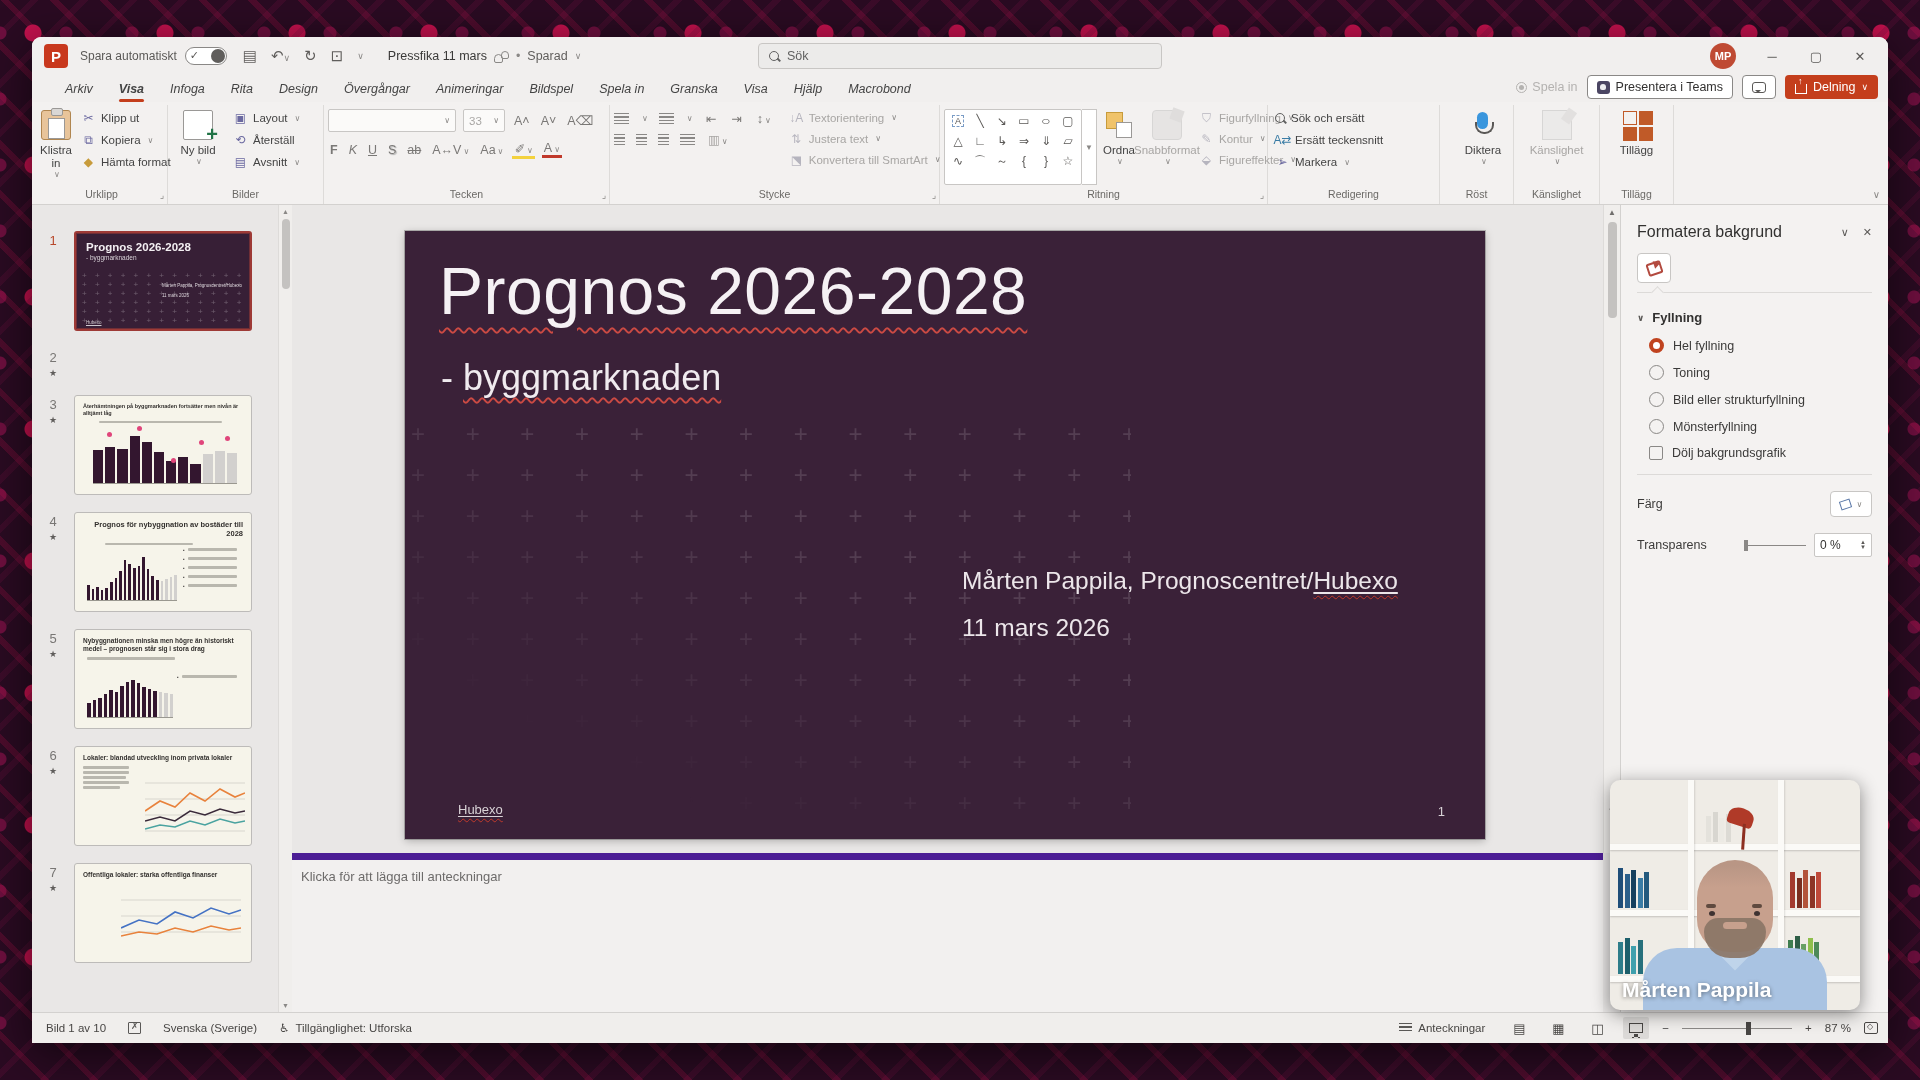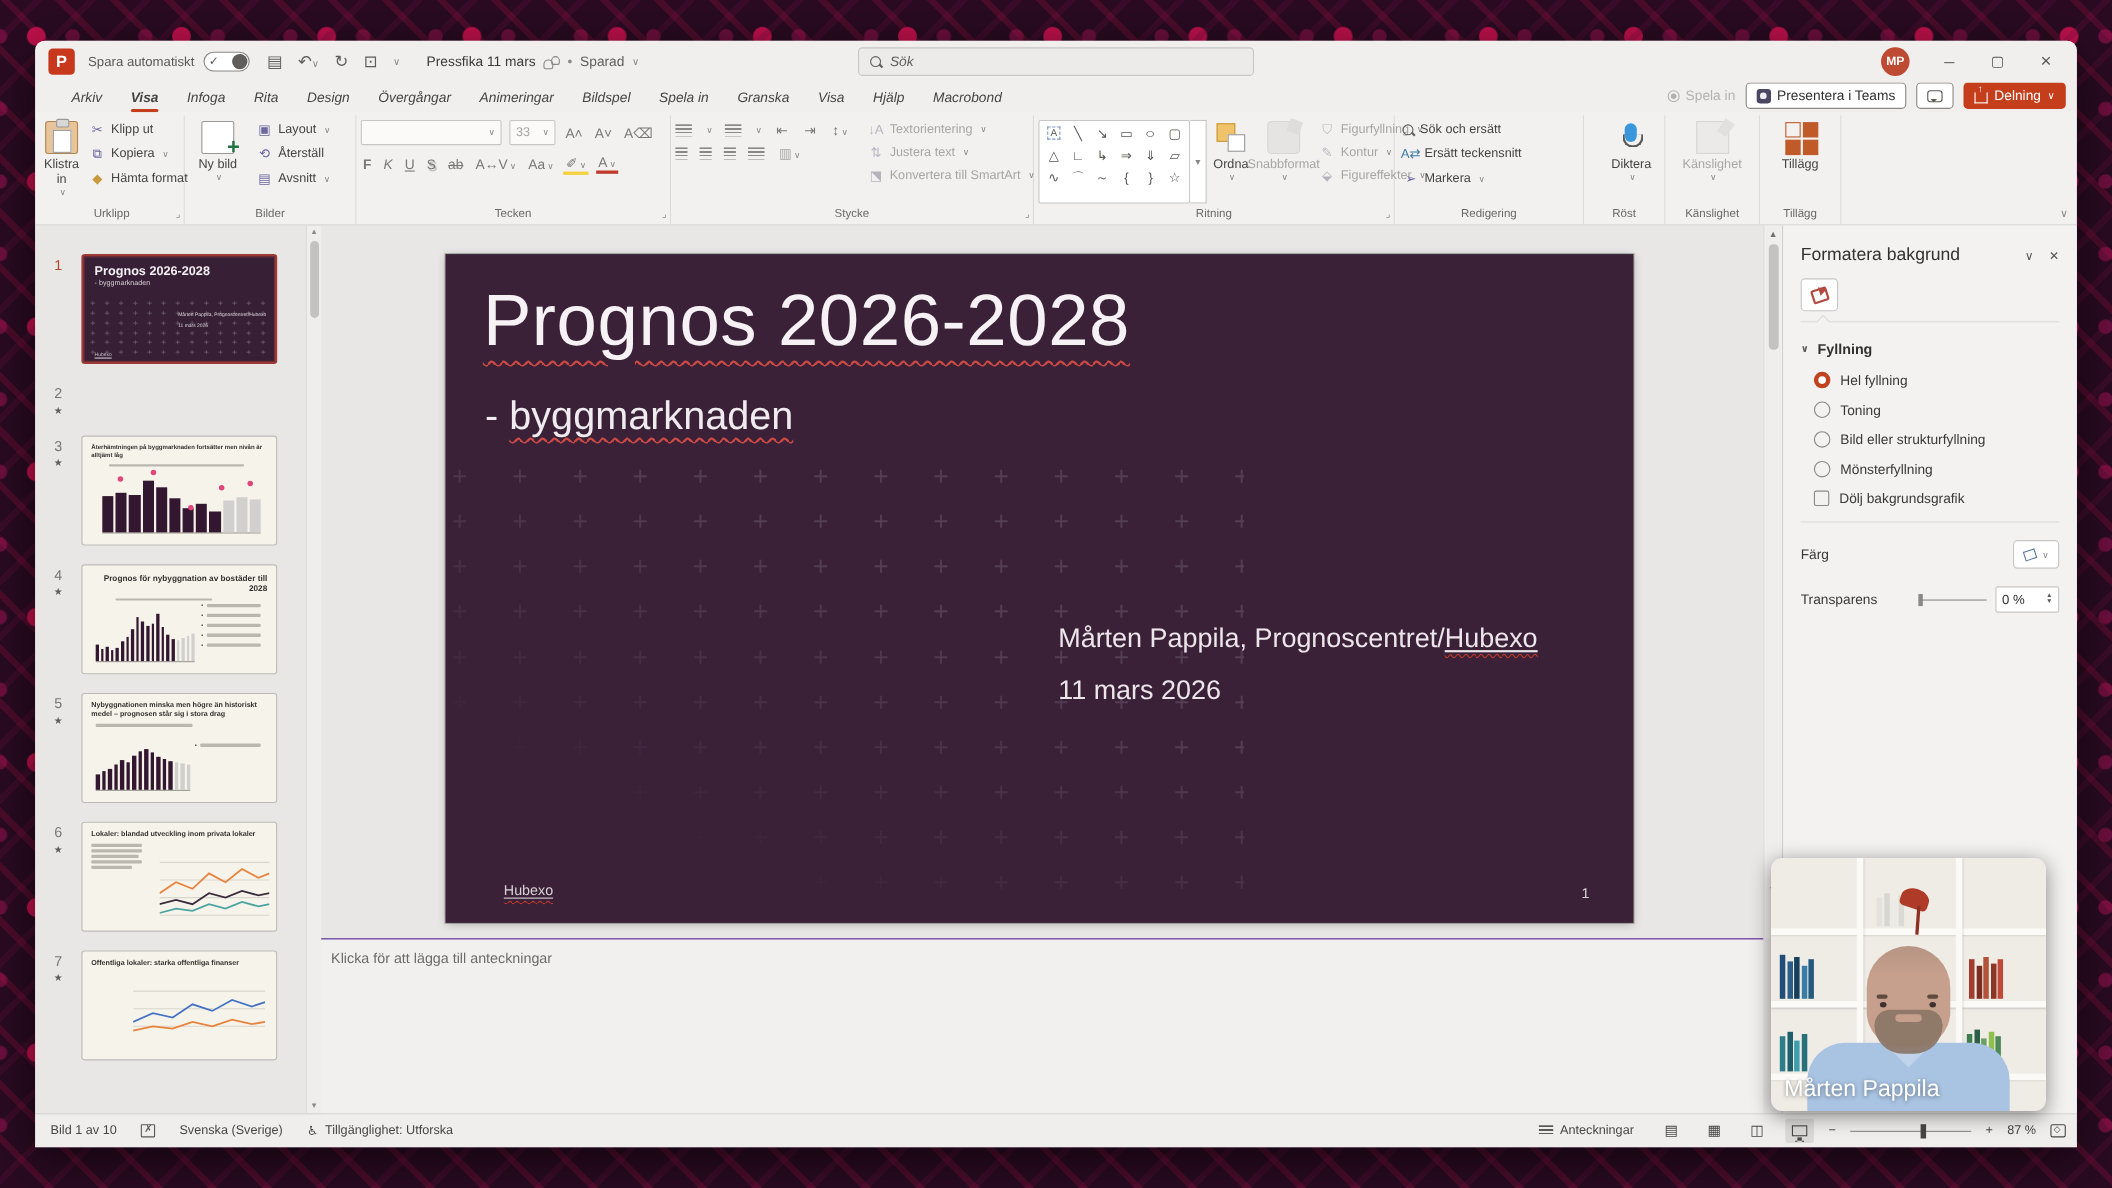--- a/index.html
+++ b/index.html
@@ -31,22 +31,22 @@
   .toggle .chk { position:absolute; left:4px; top:1px; font-size:11px; color:#5a5856; }
   .toggle .knob { position:absolute; right:1px; top:1px; width:14px; height:14px; border-radius:50%; background:#605e5c; }
   .qat { display:flex; align-items:center; gap:14px; margin:0 14px 0 6px; color:#605e5c; font-size:15px; }
   .qat .g { cursor:default; }
   .cv { font-size:9px; color:#8a8886; }
   .doc { display:flex; align-items:center; gap:7px; font-size:12.5px; color:#3b3a39; margin-left:10px; }
   .pplico { width:15px; height:11px; position:relative; }
   .pplico::before,.pplico::after { content:""; position:absolute; border:1.3px solid #8a8886; border-radius:50% 50% 2px 2px; }
   .pplico::before { left:0; top:3px; width:7px; height:7px; }
   .pplico::after { left:7px; top:0; width:6px; height:6px; }
-  .searchbox { position:absolute; left:50%; transform:translateX(-50%); top:6px; width:360px; height:26px; background:#ecebea;
-               border:1px solid #c8c6c4; border-radius:4px; display:flex; align-items:center; padding:0 10px; gap:7px; color:#616161; font-size:12.5px;font-style:italic; }
+  .searchbox { position:absolute; left:50%; transform:translateX(-50%); top:6px; width:404px; height:26px; background:#ecebea;
+               border:1px solid #c8c6c4; border-radius:4px; display:flex; align-items:center; padding:0 10px; gap:7px; color:#616161; font-size:12.5px; }
   .mag { width:11px; height:11px; position:relative; flex:0 0 auto; }
   .mag::before { content:""; position:absolute; left:0; top:0; width:8px; height:8px; border:1.5px solid #616161; border-radius:50%; }
   .mag::after { content:""; position:absolute; left:8px; top:8px; width:4px; height:1.5px; background:#616161; transform:rotate(45deg); }
   .tright { margin-left:auto; display:flex; align-items:center; }
   .avatar { width:26px; height:26px; border-radius:50%; background:#bf4a33; color:#fff; font-size:11px; font-weight:bold; display:flex; align-items:center; justify-content:center; margin-right:14px; }
   .wbtn { width:44px; height:34px; display:flex; align-items:center; justify-content:center; color:#5a5856; font-size:13px; }
 
   
   .trow { height:27px; display:flex; align-items:flex-end; padding:0 10px 0 22px; background:#f1efee; flex:0 0 auto; }
   .tabs { display:flex; gap:4px; }
@@ -155,21 +155,21 @@
   .plusgrid { position:absolute; left:6px; top:182px; width:720px; height:420px; font-size:24px; line-height:41px; letter-spacing:17px;
               color:rgba(235,226,235,.15); white-space:pre; overflow:hidden;
               -webkit-mask-image:linear-gradient(205deg,#000 35%,transparent 80%); mask-image:linear-gradient(205deg,#000 35%,transparent 80%); }
   .sl-author { position:absolute; left:557px; top:336px; font-size:24.5px; color:#ece6ea; }
   .sl-author .lnk { text-decoration:underline; text-underline-offset:3px; }
   .sl-author .lnk .wv2 { text-decoration:underline wavy #c0392b 1px; text-underline-offset:6px; }
   .sl-date { position:absolute; left:557px; top:383px; font-size:24.5px; color:#ece6ea; }
   .sl-foot { position:absolute; left:53px; bottom:22px; font-size:13px; color:#d8d2d6; text-decoration:underline; text-underline-offset:2px; }
   .sl-foot .wv2 { text-decoration:underline wavy #c0392b 1px; text-underline-offset:4px; }
   .sl-num { position:absolute; right:40px; bottom:20px; font-size:13px; color:#d8d2d6; }
-  .notes { position:absolute; left:0; right:17px; top:648px; bottom:0; background:#f2f0ef; border-top:1px solid #4c1d95; padding:9px 0 0 9px; }
+  .notes { position:absolute; left:0; right:17px; top:648px; bottom:0; background:#f2f0ef; border-top:7px solid #4c1d95; padding:9px 0 0 9px; }
   .notes p { font-size:13px; color:#6d6b6a; }
   .vscroll { position:absolute; right:0; top:0; width:17px; height:648px; background:#f0eeec; border-left:1px solid #ddDBd9;
              display:flex; flex-direction:column; align-items:center; padding:3px 0; font-size:8px; color:#706e6c; }
   .vscroll .thm { width:9px; height:96px; background:#c4c2c0; border-radius:4px; margin-top:5px; }
   .vscroll .nav { margin-top:auto; display:flex; flex-direction:column; gap:7px; align-items:center; font-size:9px; }
 
   
   .panel { width:268px; flex:0 0 auto; background:#f4f2f1; border-left:1px solid #d3d1cf; padding:18px 16px 0; position:relative; font-size:12.5px; color:#3b3a39; }
   .phead { display:flex; align-items:center; }
   .phead h2 { font-size:16px; font-weight:normal; color:#323130; flex:1; }
@@ -222,21 +222,21 @@
   .lamp { position:absolute; left:118px; top:28px; width:26px; height:18px; background:#b03a28; border-radius:50% 50% 4px 4px; transform:rotate(18deg); }
   .lamp::after { content:""; position:absolute; left:20px; top:14px; width:3px; height:26px; background:#8d2f21; transform:rotate(-14deg); }
   .person { position:absolute; left:50%; transform:translateX(-50%); bottom:0; width:190px; height:150px; }
   .head { position:absolute; left:50%; transform:translateX(-50%); top:0; width:76px; height:92px; background:linear-gradient(#b99685 6%, #c7a08d 30%); border-radius:38px 38px 32px 32px; }
   .head::before { content:""; position:absolute; left:9px; top:44px; width:10px; height:4px; background:#5f4a3f; box-shadow:46px 0 0 #5f4a3f; border-radius:2px; }
   .head::after { content:""; position:absolute; left:12px; top:51px; width:6px; height:5px; background:#3e3231; border-radius:50%; box-shadow:45px 0 0 #3e3231; }
   .beard { position:absolute; left:50%; transform:translateX(-50%); top:58px; width:62px; height:40px; background:#8b7667; border-radius:14px 14px 26px 26px; opacity:.92; }
   .beard::after { content:""; position:absolute; left:19px; top:4px; width:24px; height:7px; background:#c7a08d; border-radius:4px; }
   .torso { position:absolute; left:50%; transform:translateX(-50%); bottom:-6px; width:184px; height:68px; background:#a9c3e2; border-radius:34px 34px 0 0; }
   .torso::before { content:""; position:absolute; left:50%; transform:translateX(-50%) rotate(45deg); top:-9px; width:26px; height:26px; background:#bfd4ea; }
-  .wcname { position:absolute; left:12px; bottom:8px; color:#fff; font-size:21px; font-weight:normal; text-shadow:0 1px 4px rgba(0,0,0,.45); z-index:2; }
+  .wcname { position:absolute; left:12px; bottom:8px; color:#fff; font-size:21px; font-weight:bold; text-shadow:0 1px 4px rgba(0,0,0,.45); z-index:2; }
 </style>
 </head>
 <body>
 
 <div class="desktop">
   <div class="wall"></div>
 
   <div class="win">
 
     <div class="tbar">

